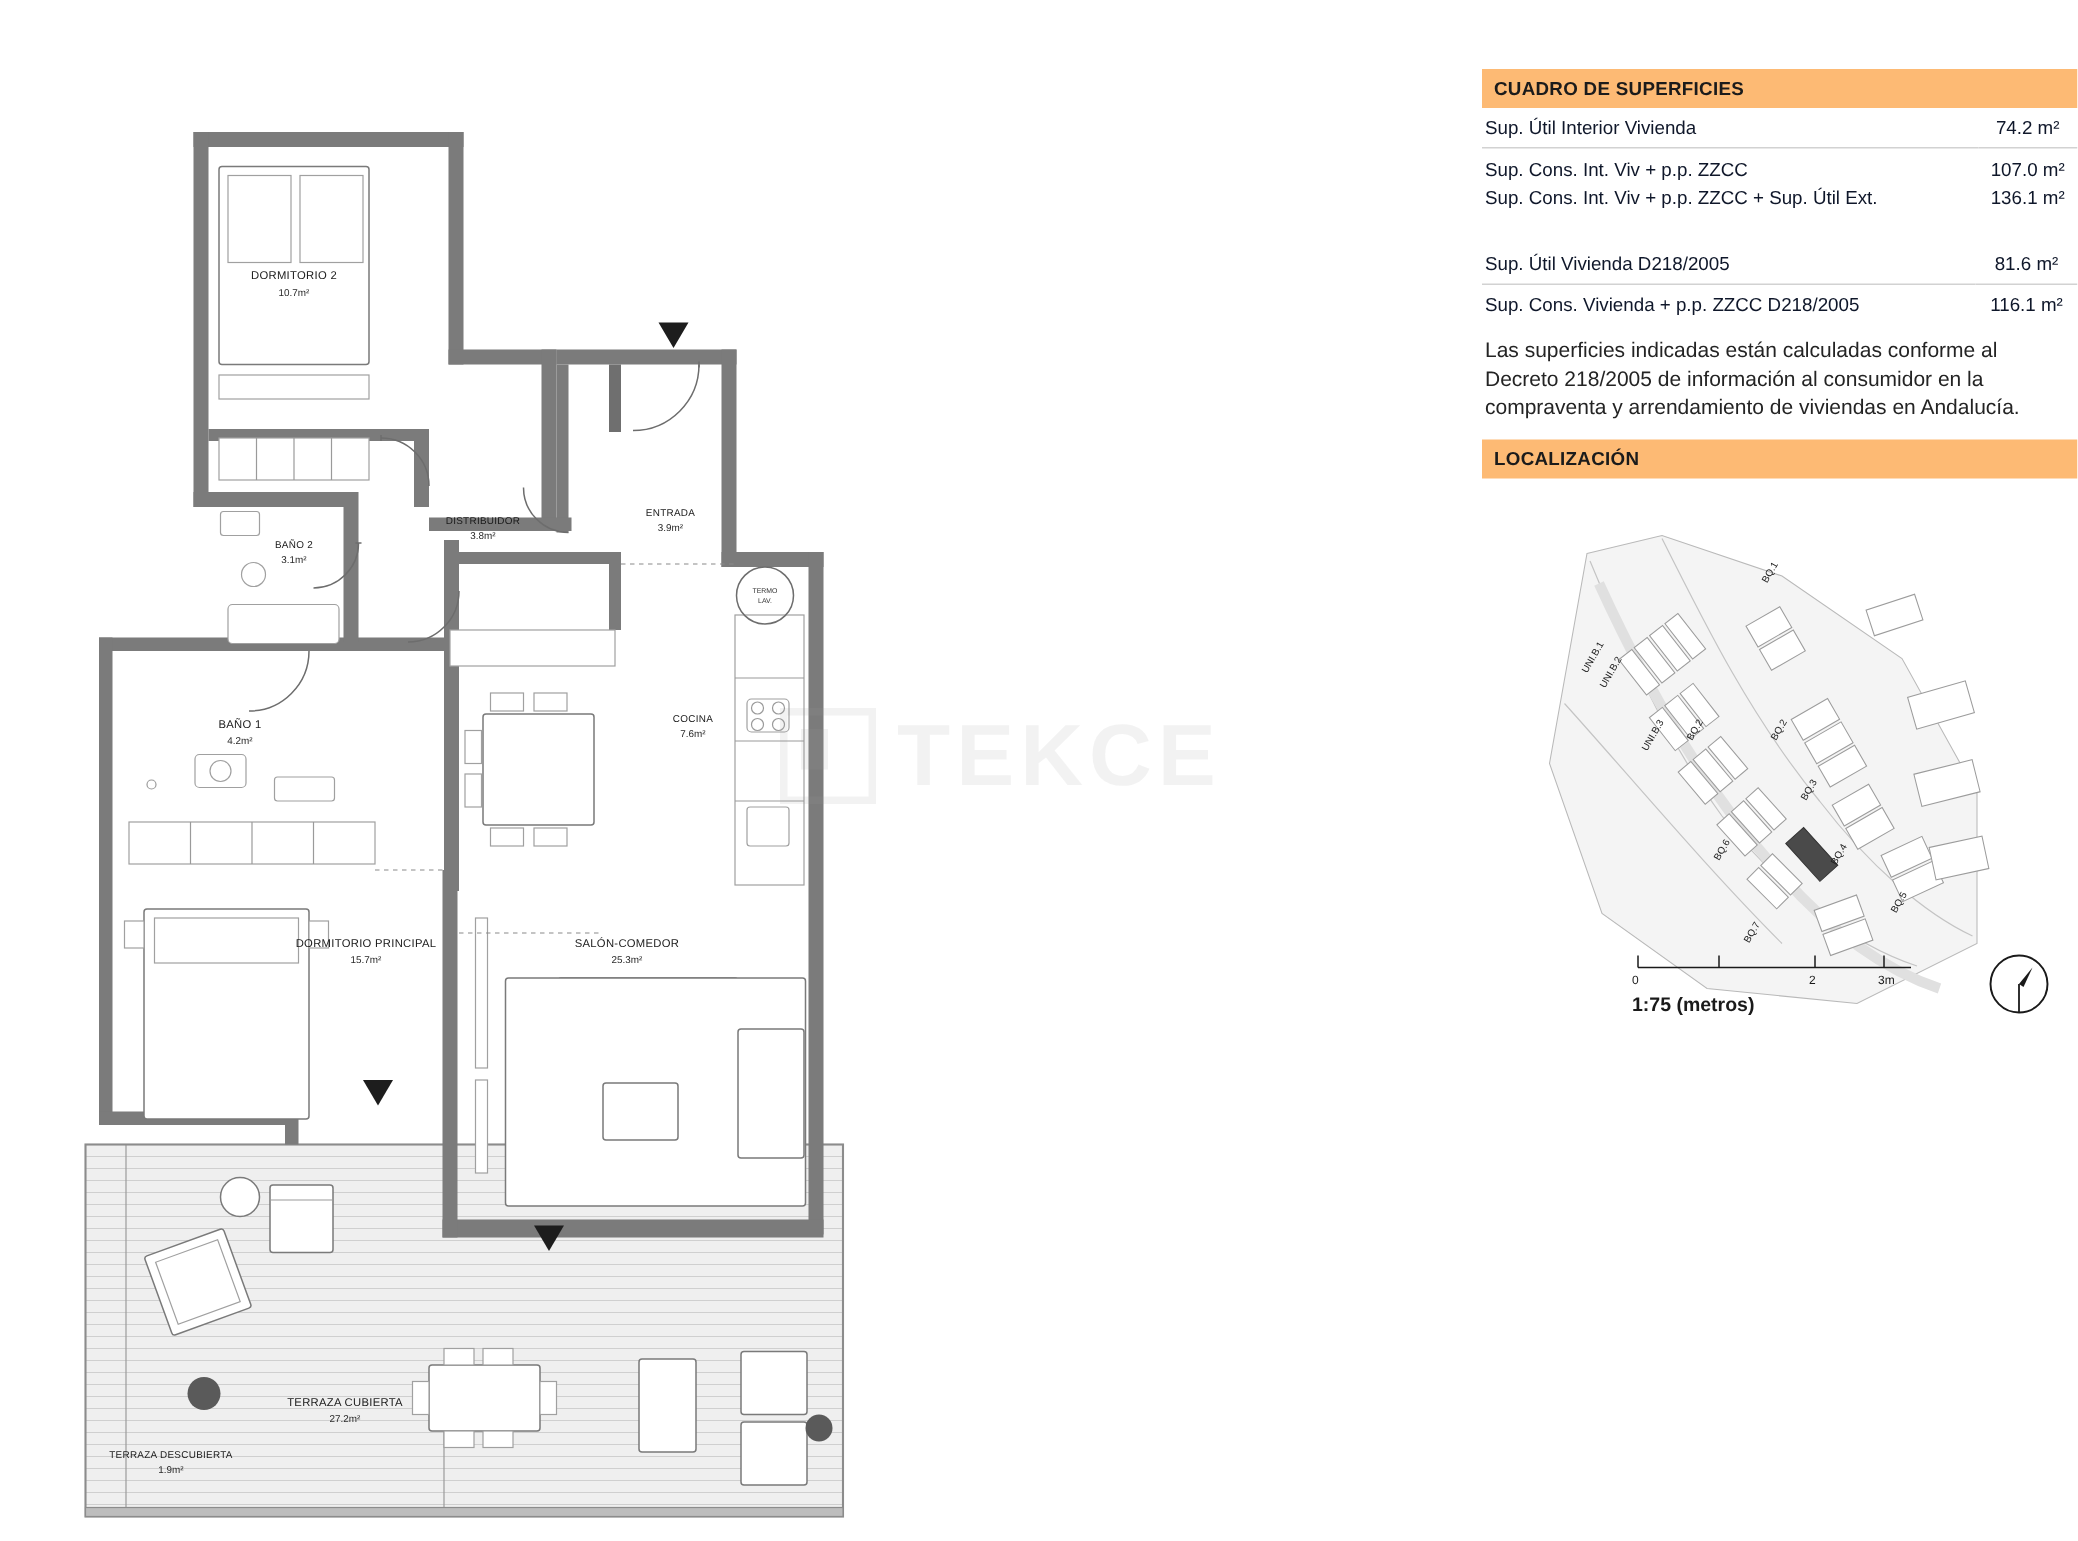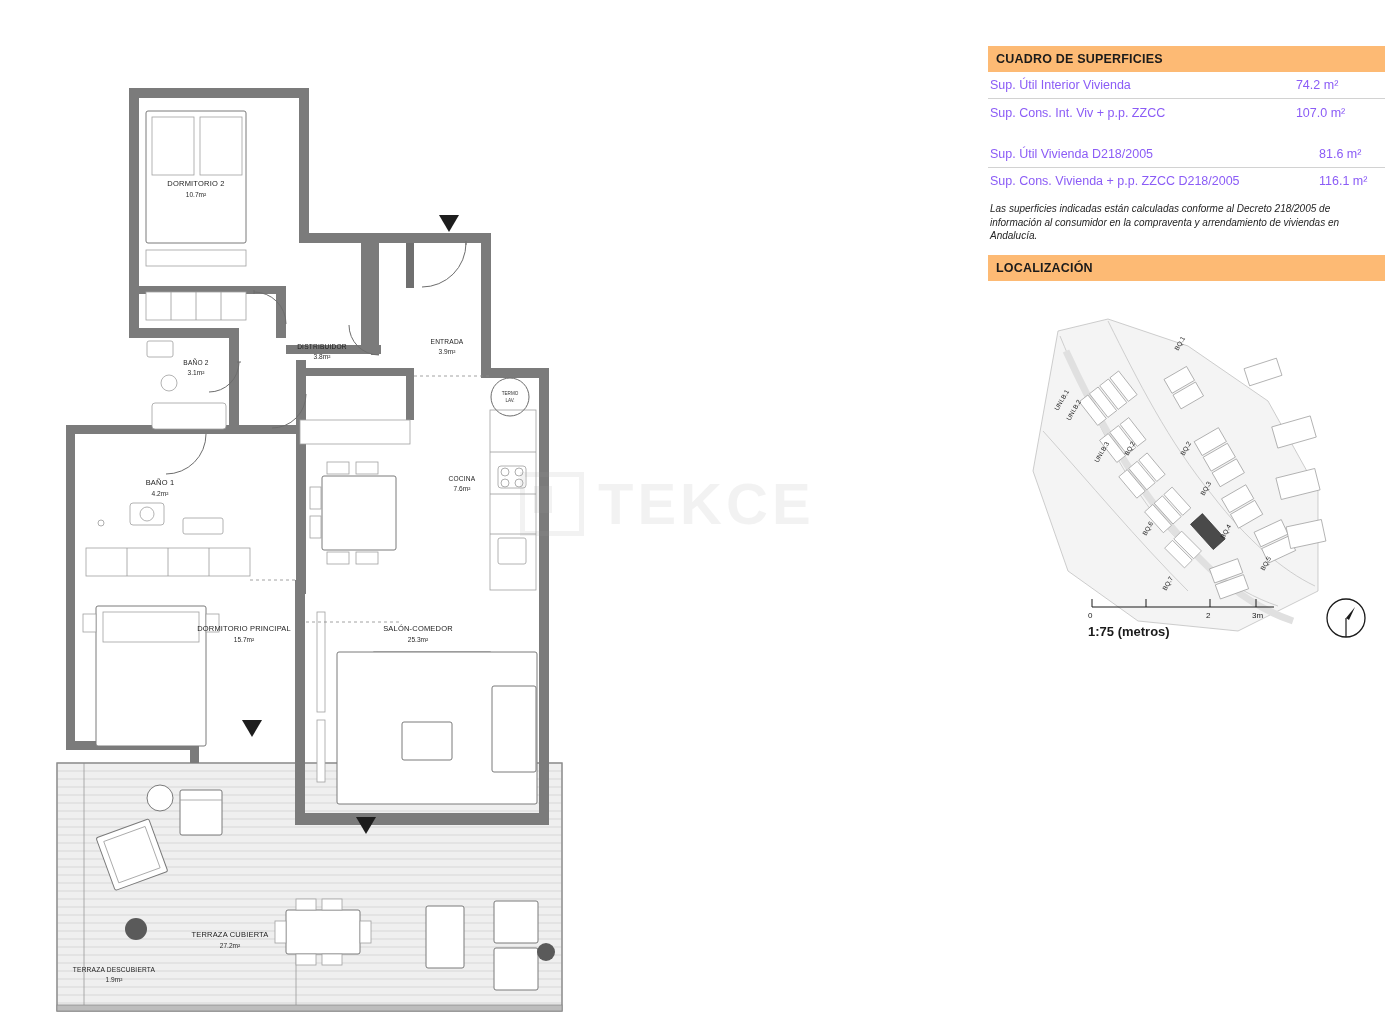--- a/index.html
+++ b/index.html
@@ -102,32 +102,31 @@
   }
   .table {
     width: 100%;
     border-collapse: collapse;
     margin-top: 0;
   }
   .table tr td {
     font-size: 12.5px;
     padding: 6px 2px 6px 2px;
     border-bottom: 1px solid #d2d2d2;
-    color: #8b5cf6;
+    color: #0f172a;
   }
   .table tr:last-child td { border-bottom: none; }
   .table td.val {
-    text-align: left;
+    text-align: center;
     white-space: nowrap;
   }
   .table tr.bold td { font-weight: normal; border-bottom: none; padding-top: 7px; padding-bottom: 3px; }
   .table tr.bold.last td { padding-top: 2px; padding-bottom: 6px; }
   .note {
-    font-size: 10px;
-    font-style: italic;
+    font-size: 14px;
     line-height: 1.35;
     color: #242424;
     margin: 8px 2px 12px 2px;
   }
   .gap { height: 18px; }
 
   
   #mapwrap {
     position: relative;
     margin-top: 10px;
@@ -407,20 +406,24 @@
   <table class="table">
     <tbody>
         <tr>
       <td>Sup. Útil Interior Vivienda</td>
       <td class="val">74.2 m²</td>
     </tr>
     <tr class="bold">
       <td>Sup. Cons. Int. Viv + p.p. ZZCC</td>
       <td class="val">107.0 m²</td>
     </tr>
+    <tr class="bold last">
+      <td>Sup. Cons. Int. Viv + p.p. ZZCC + Sup. Útil Ext.</td>
+      <td class="val">136.1 m²</td>
+    </tr>
   </tbody>
     </table>
 
   <div class="gap"></div>
 
   <table class="table">
     <tbody>
         <tr>
       <td>Sup. Útil Vivienda D218/2005</td>
       <td class="val">81.6 m²</td>

